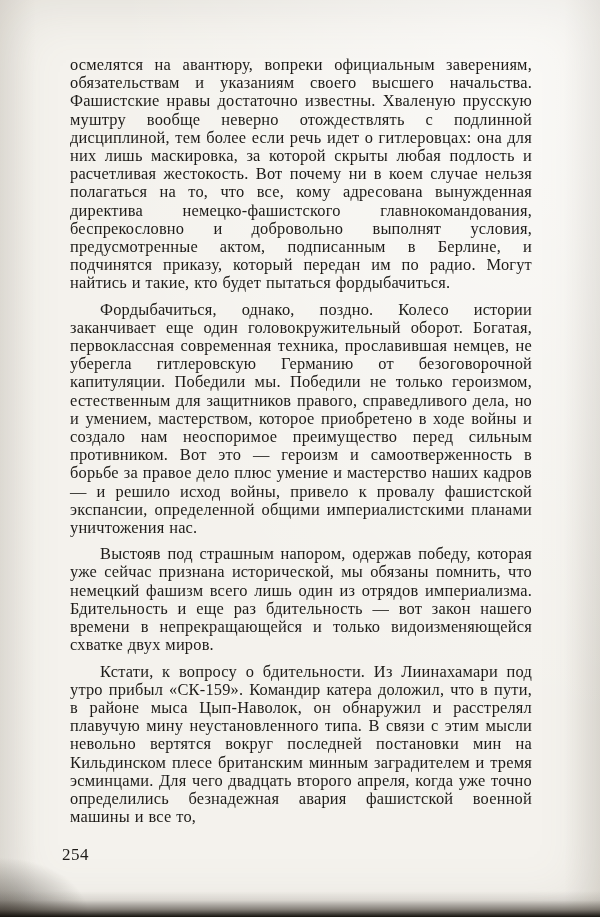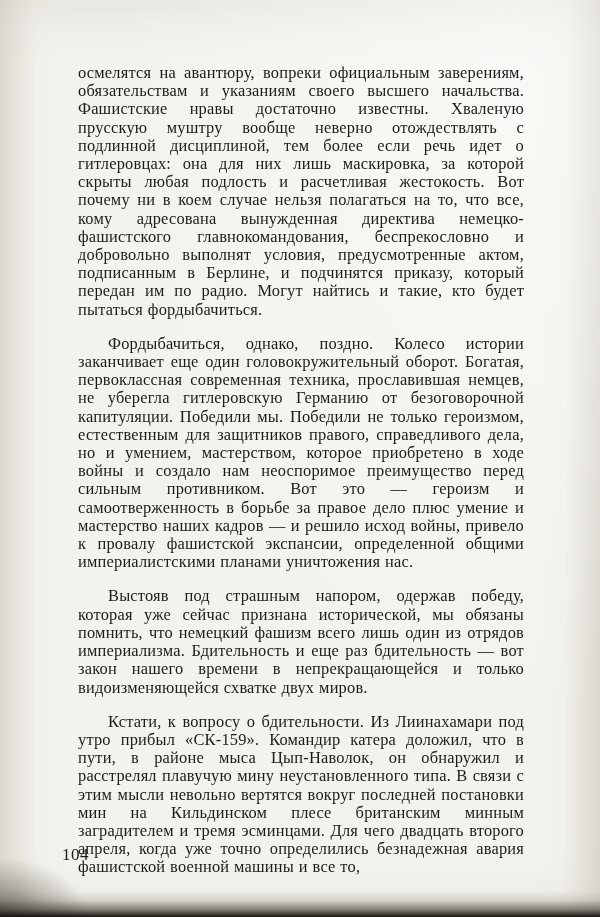--- a/index.html
+++ b/index.html
@@ -41,21 +41,21 @@
     text-align: justify;
     font-size: 16.4px;
     line-height: 18.2px;
     letter-spacing: 0.2px;
     word-spacing: 0.5px;
     font-weight: 500;
     hyphens: auto;
     -webkit-hyphens: auto;
   }
   .text-block p {
-    margin: 16px;
+    margin: 8px;
     text-indent: 30px;
   }
   .text-block p.continuation {
     text-indent: 0;
   }
   .page-number {
     position: absolute;
     left: 62px;
     bottom: 52px;
     font-size: 17px;
@@ -89,17 +89,17 @@
 <body>
 
 <div class="scan-page">
   <div class="text-block">
     <p class="continuation">осмелятся на авантюру, вопреки официальным заверениям, обязательствам и указаниям своего высшего начальства. Фашистские нравы достаточно известны. Хваленую прусскую муштру вообще неверно отождествлять с подлинной дисциплиной, тем более если речь идет о гитлеровцах: она для них лишь маскировка, за которой скрыты любая подлость и расчетливая жестокость. Вот почему ни в коем случае нельзя полагаться на то, что все, кому адресована вынужденная директива немецко-фашистского главнокомандования, беспрекословно и добровольно выполнят условия, предусмотренные актом, подписанным в Берлине, и подчинятся приказу, который передан им по радио. Могут найтись и такие, кто будет пытаться фордыбачиться.</p>
     <p>Фордыбачиться, однако, поздно. Колесо истории заканчивает еще один головокружительный оборот. Богатая, первоклассная современная техника, прославившая немцев, не уберегла гитлеровскую Германию от безоговорочной капитуляции. Победили мы. Победили не только героизмом, естественным для защитников правого, справедливого дела, но и умением, мастерством, которое приобретено в ходе войны и создало нам неоспоримое преимущество перед сильным противником. Вот это — героизм и самоотверженность в борьбе за правое дело плюс умение и мастерство наших кадров — и решило исход войны, привело к провалу фашистской экспансии, определенной общими империалистскими планами уничтожения нас.</p>
     <p>Выстояв под страшным напором, одержав победу, которая уже сейчас признана исторической, мы обязаны помнить, что немецкий фашизм всего лишь один из отрядов империализма. Бдительность и еще раз бдительность — вот закон нашего времени в непрекращающейся и только видоизменяющейся схватке двух миров.</p>
     <p>Кстати, к вопросу о бдительности. Из Лиинахамари под утро прибыл «СК-159». Командир катера доложил, что в пути, в районе мыса Цып-Наволок, он обнаружил и расстрелял плавучую мину неустановленного типа. В связи с этим мысли невольно вертятся вокруг последней постановки мин на Кильдинском плесе британским минным заградителем и тремя эсминцами. Для чего двадцать второго апреля, когда уже точно определились безнадежная авария фашистской военной машины и все то,</p>
   </div>
 
-  <div class="page-number">104</div>
+  <div class="page-number">254</div>
 
   <div class="corner-shadow"></div>
   <div class="bottom-scan-edge"></div>
 </div>
 
 </body></html>

